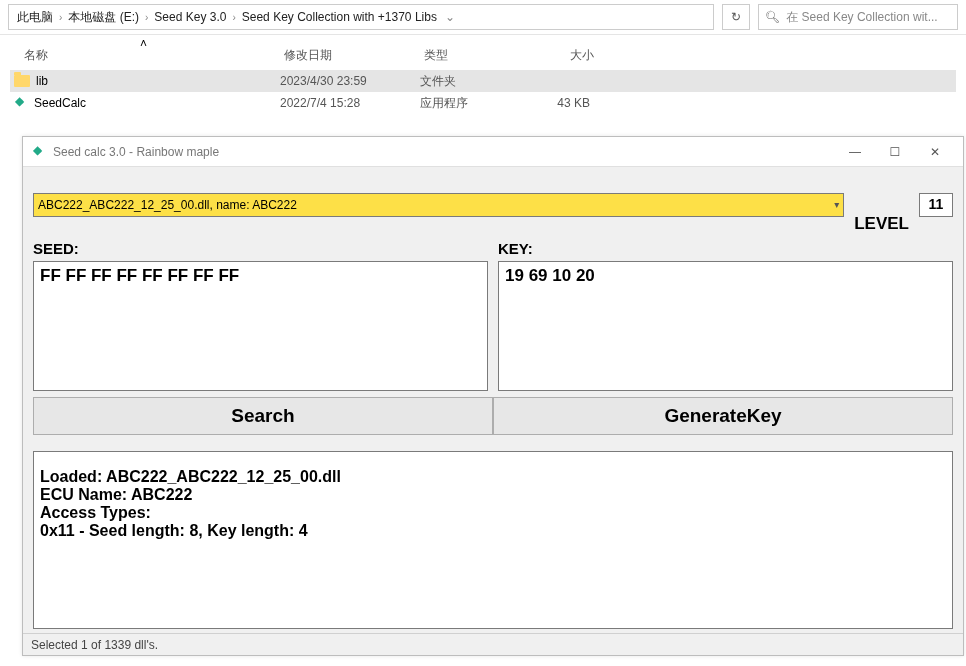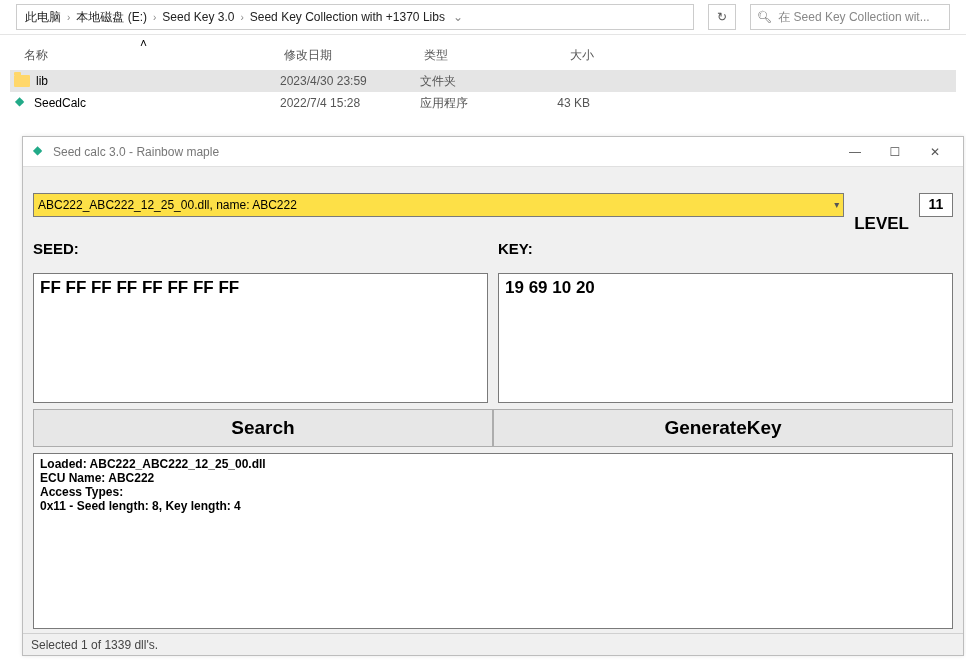--- a/index.html
+++ b/index.html
@@ -1,18 +1,18 @@
 <!DOCTYPE html>
 <html><head>
 <meta charset="utf-8">
 <style>
   * { box-sizing: border-box; margin: 0; padding: 0; font-family: "Segoe UI", "Microsoft YaHei", sans-serif; }
   body { background: #fff; width: 966px; height: 666px; overflow: hidden; font-size: 12px; }
 
-  .explorer-bar { display: flex; align-items: center; padding: 4px 16px; gap: 14px; border-bottom: 1px solid #e5e5e5; }
+  .explorer-bar { display: flex; align-items: center; padding: 4px 8px; gap: 8px; border-bottom: 1px solid #e5e5e5; }
   .breadcrumb { display: flex; align-items: center; flex: 1; border: 1px solid #ccc; height: 26px; padding: 0 6px; background: #fff; }
   .crumb { color: #222; padding: 0 2px; }
   .sep { color: #888; padding: 0 4px; font-size: 10px; }
   .crumb-dd { color: #888; padding-left: 6px; }
   .square-btn { width: 28px; height: 26px; border: 1px solid #ccc; background: #fff; display: flex; align-items: center; justify-content: center; color: #555; cursor: pointer; }
   .search-box { width: 200px; height: 26px; border: 1px solid #ccc; display: flex; align-items: center; padding: 0 6px; color: #888; gap: 6px; }
   .search-box .sicon { color: #666; }
 
   .file-list { padding: 6px 10px 0 10px; }
   .file-header { display: flex; color: #555; padding: 6px 4px; }
@@ -40,27 +40,27 @@
 
   .app-body { flex: 1; padding: 8px 10px 4px 10px; display: flex; flex-direction: column; gap: 6px; }
   .row1 { display: flex; align-items: center; gap: 10px; }
   .dll-select { flex: 1; height: 24px; border: 1px solid #7a7a7a; background: #fde047; font-size: 12px; padding: 0 4px; display: flex; align-items: center; justify-content: space-between; cursor: pointer; }
   .dll-select .dd { color: #555; font-size: 10px; }
   .level-label { font-weight: bold; font-size: 17px; margin-top: 39px; }
   .level-box { width: 34px; height: 24px; border: 1px solid #7a7a7a; background: #fff; text-align: center; font-size: 14px; font-weight: bold; padding-top: 2px; }
 
   .row2 { display: flex; gap: 10px; }
   .panel { flex: 1; display: flex; flex-direction: column; }
-  .panel-label { font-weight: bold; font-size: 15px; margin-bottom: 16px; }
+  .panel-label { font-weight: bold; font-size: 15px; margin-bottom: 4px; }
   .textarea { width: 100%; height: 130px; border: 1px solid #7a7a7a; background: #fff; font-size: 17px; font-weight: bold; padding: 4px 6px; font-family: inherit; resize: none; }
 
   .row3 { display: flex; gap: 0; }
   .big-btn { flex: 1; height: 38px; border: 1px solid #adadad; background: #e7e7e7; font-size: 19px; font-weight: bold; cursor: pointer; }
 
-  .log-box { flex: 1; border: 1px solid #7a7a7a; background: #fff; padding: 3px 6px; font-size: 12px; font-weight: bold; white-space: pre-line; overflow: auto; }
+  .log-box { flex: 1; border: 1px solid #7a7a7a; background: #fff; padding: 16px 6px; font-size: 16px; font-weight: bold; white-space: pre-line; overflow: auto; margin-top: 10px; }
 
   .statusbar { height: 22px; border-top: 1px solid #d0d0d0; background: #f0f0f0; display: flex; align-items: center; padding: 0 8px; color: #444; font-size: 12px; }
 </style>
 </head>
 <body>
 
 <div class="explorer-bar">
   <div class="breadcrumb">
     <span class="crumb">此电脑</span>
     <span class="sep">›</span>

